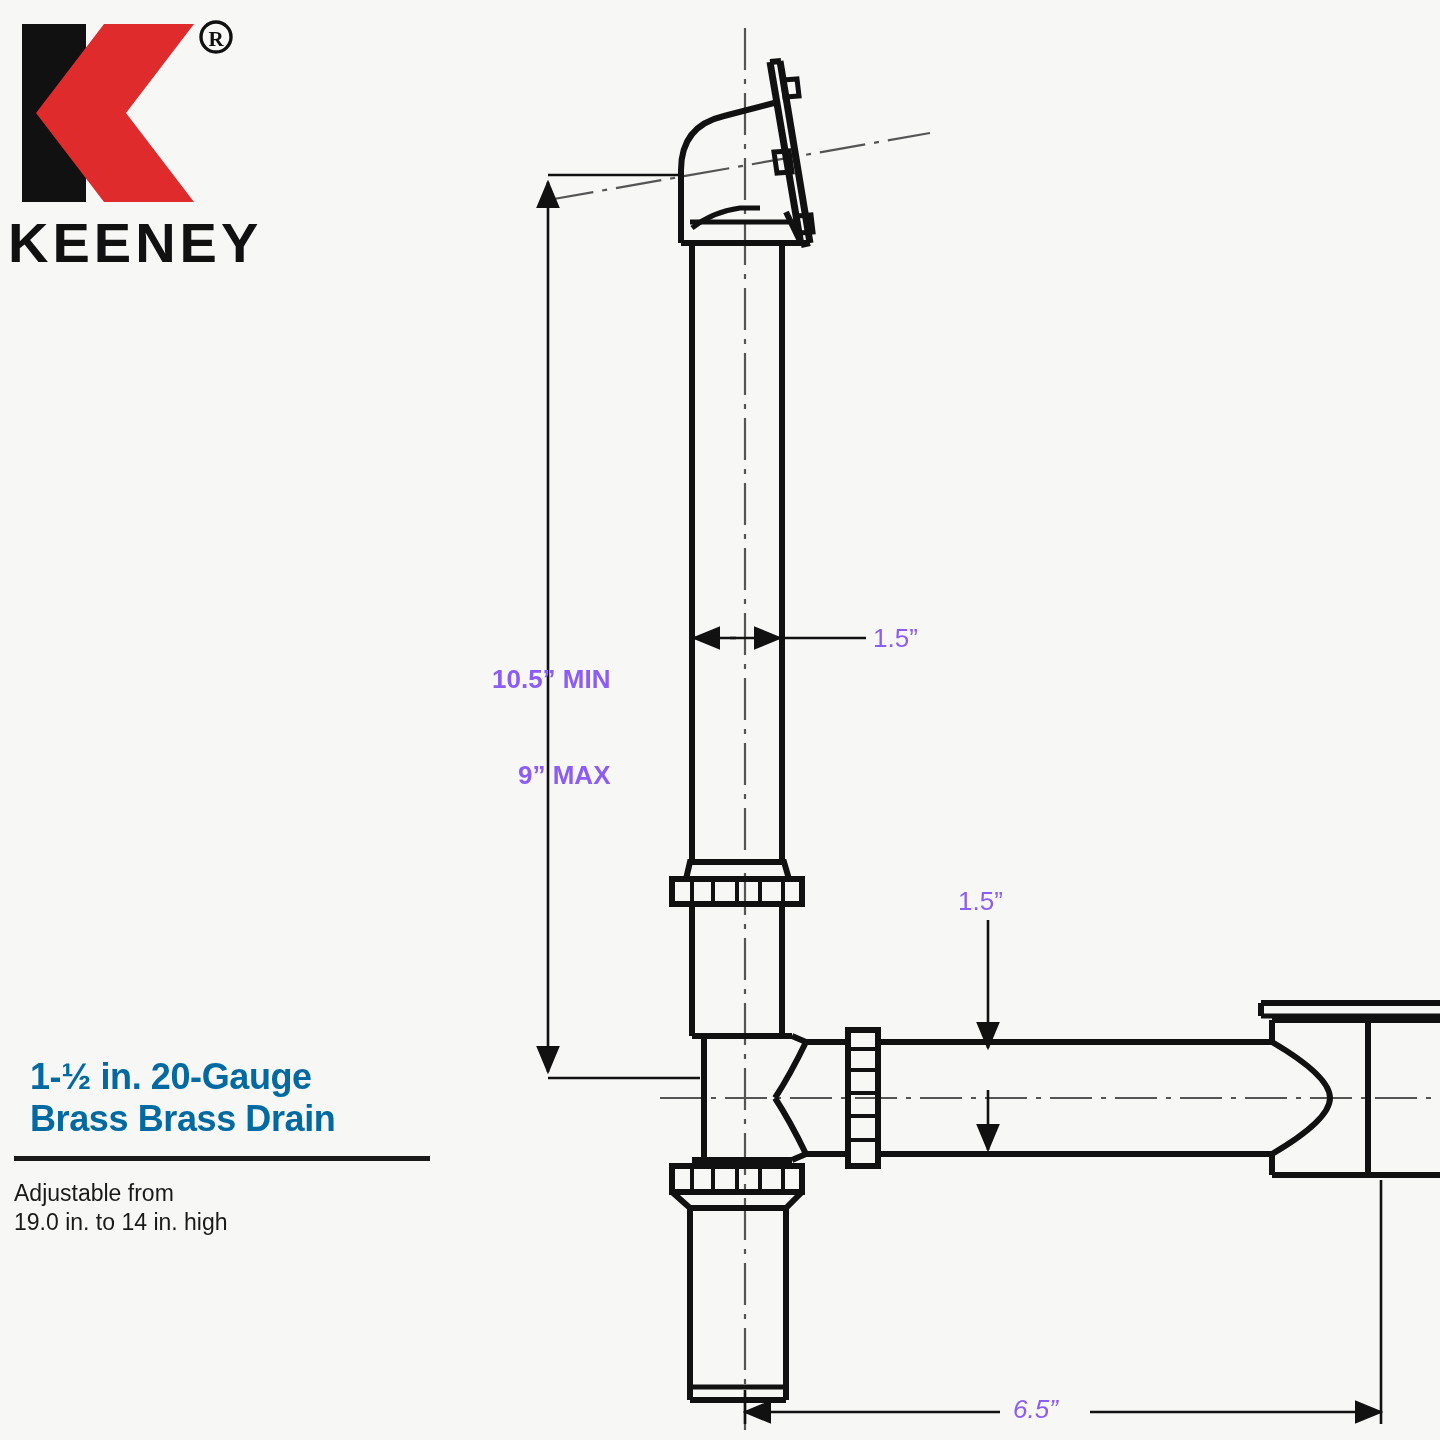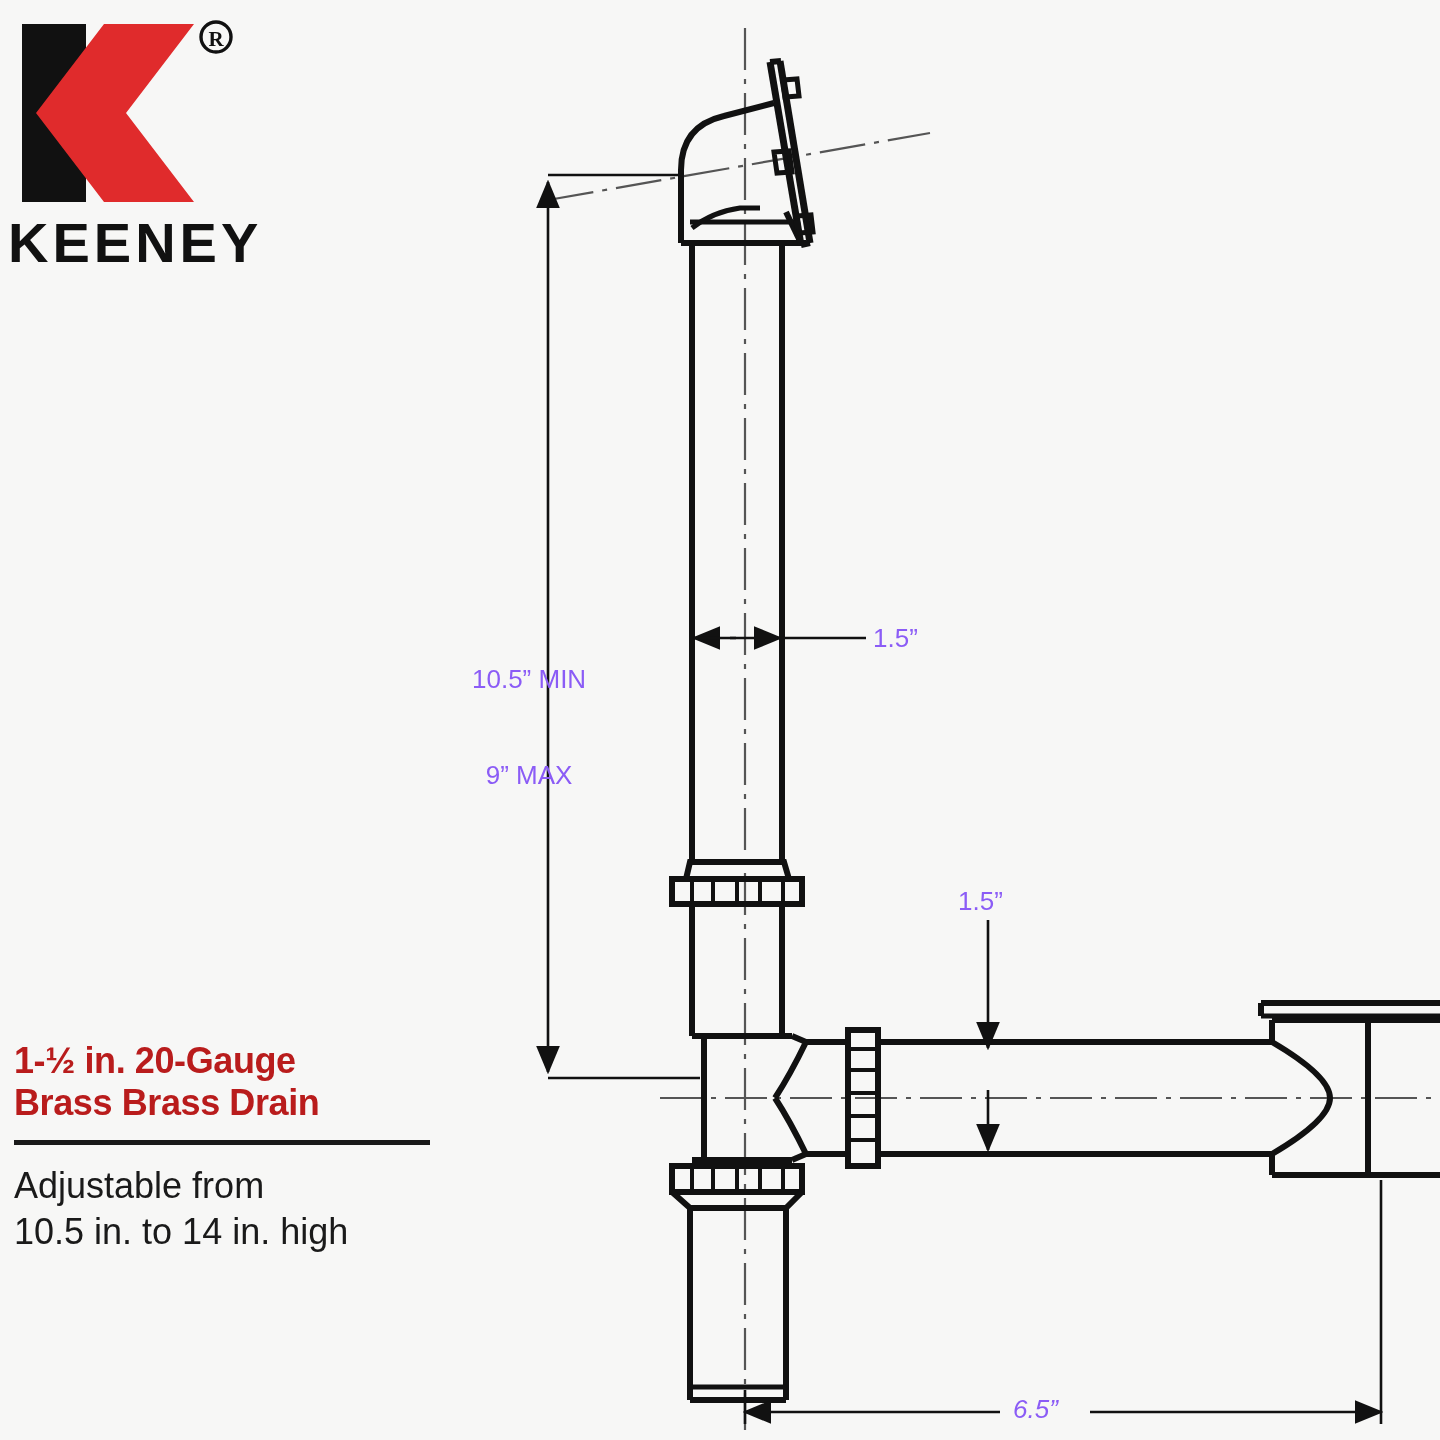--- a/index.html
+++ b/index.html
@@ -12,46 +12,46 @@
     overflow:hidden;
   }
   #stage{position:absolute;inset:0;width:1440px;height:1440px;}
   .logo-wrap{position:absolute;left:8px;top:10px;width:260px;height:265px;}
   .logo-svg{display:block;}
   .text-block{position:absolute;left:14px;top:1040px;width:430px;}
   .headline{
     font-weight:bold;
     font-size:36px;
     line-height:1.16;
-    color:#b91c1c;
+    color:#0369a1;
     letter-spacing:-0.4px;
-    margin:0;
+    margin:16px;
     font-stretch:condensed;
   }
   .rule{
     width:416px;height:5px;background:#1a1a1a;
     margin:16px 0 18px 0;
   }
   .subline{
-    font-size:36px;
+    font-size:23px;
     line-height:1.28;
     color:#1a1a1a;
     margin:0;
     font-weight:normal;
   }
   .drawing{position:absolute;left:0;top:0;}
   .dim-label{
     position:absolute;
     font-size:26px;
     color:#8b5cf6;
     font-weight:normal;
     white-space:pre;
     line-height:1.22;
   }
-  #lbl-height{left:472px;top:601px;text-align:center;}
+  #lbl-height{left:492px;top:601px;text-align:right;font-weight:bold;}
   #lbl-dia-v{left:873px;top:623px;}
   #lbl-dia-h{left:958px;top:886px;}
   #lbl-length{left:1013px;top:1394px;font-style:italic;}
 </style>
 </head>
 <body>
 
 <div id="stage">
 
   <div class="logo-wrap">
@@ -71,21 +71,21 @@
   </div>
 
   <div class="text-block">
     <div class="headline">
       <div>1-½ in. 20-Gauge</div>
       <div>Brass Brass Drain</div>
     </div>
     <div class="rule"></div>
     <div class="subline">
       <div>Adjustable from</div>
-      <div>10.5 in. to 14 in. high</div>
+      <div>19.0 in. to 14 in. high</div>
     </div>
   </div>
 
   <svg class="drawing" width="1440" height="1440" viewBox="0 0 1440 1440">
 
     <defs>
       <marker id="arrowEnd" viewBox="0 0 12 12" refX="11" refY="6" markerWidth="11" markerHeight="11" orient="auto-start-reverse">
         <path d="M0,1 L12,6 L0,11 Z" fill="#111111"></path>
       </marker>
       <marker id="arrowStart" viewBox="0 0 12 12" refX="11" refY="6" markerWidth="11" markerHeight="11" orient="auto-start-reverse">

